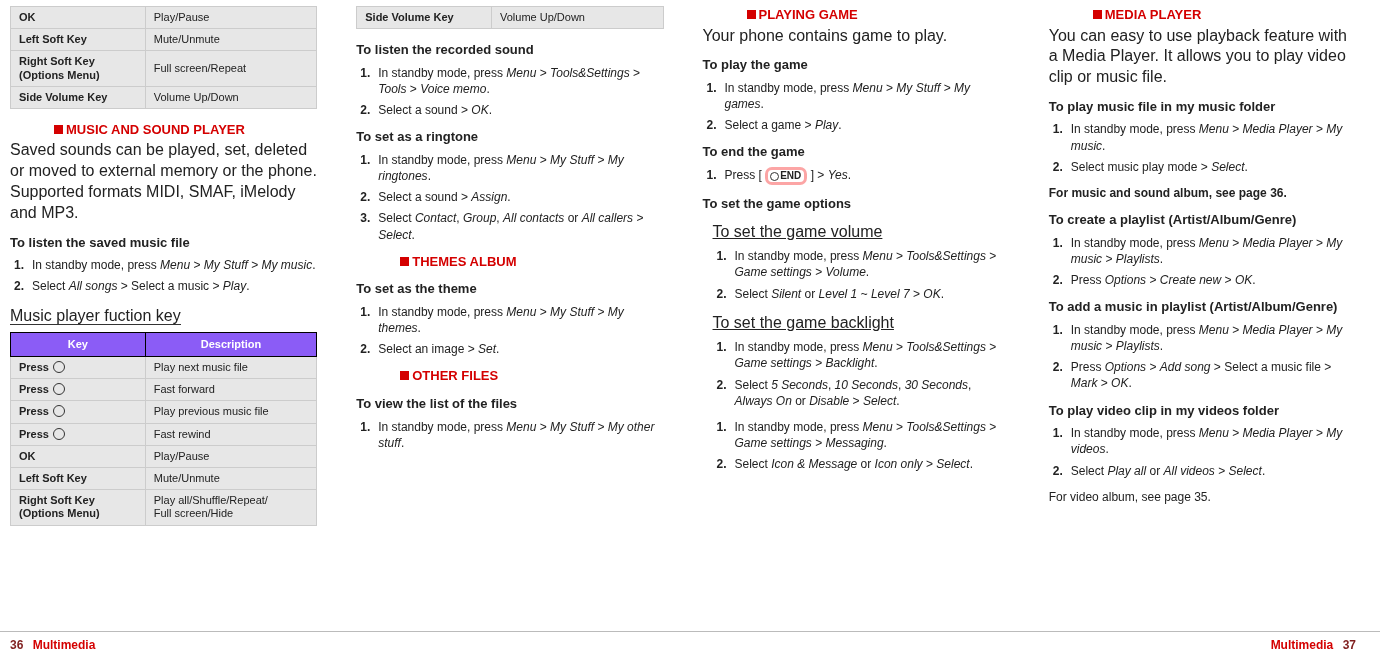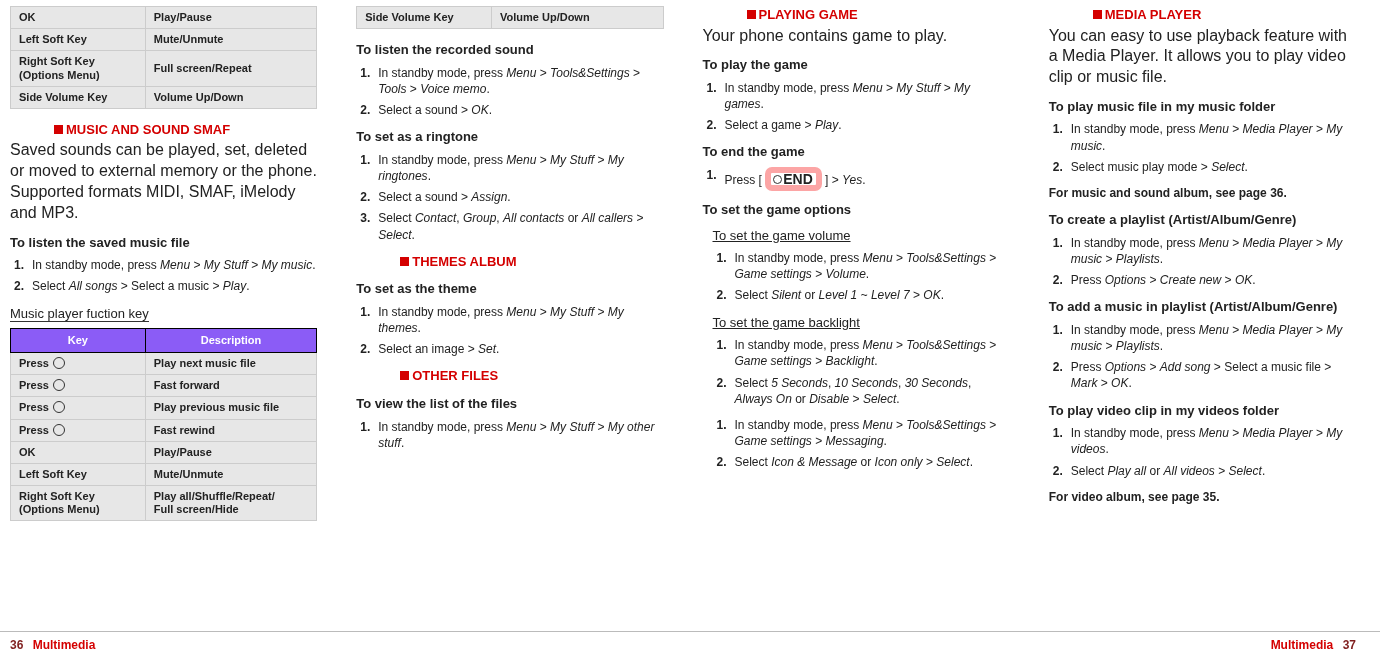--- a/index.html
+++ b/index.html
@@ -41,21 +41,21 @@
     border: 1px solid #000000;
   }
   table.keytable td {
     background: #e7e7e7;
     padding: 4px 8px;
     border: 1px solid #ccc;
     vertical-align: middle;
     line-height: 1.2;
   }
   table.keytable td.keycol { font-weight: bold; width: 44%; }
-  table.keytable td.desccol { font-weight: bold; }
+  table.keytable td.desccol { font-weight: normal; }
   .red-head {
     color: #d40000;
     font-weight: bold;
     font-size: 13px;
     margin-top: 10px;
     margin-bottom: 2px;
     margin-left: 44px;
   }
   .red-head .sq {
     display: inline-block;
@@ -71,21 +71,21 @@
     margin-bottom: 8px;
   }
   .bold-head {
     font-weight: bold;
     font-size: 13px;
     margin-top: 10px;
     margin-bottom: 6px;
   }
   .under-head {
     font-weight: normal;
-    font-size: 13px;
+    font-size: 16px;
     margin-top: 8px;
     margin-bottom: 6px;
     text-decoration: underline;
   }
   ol {
     padding-left: 0;
     margin: 4px 0 10px 0;
     list-style: none;
   }
   ol li {
@@ -120,23 +120,23 @@
     display: inline-block;
     width: 12px; height: 12px;
     border: 1.5px solid #333;
     border-radius: 50%;
     position: relative;
     vertical-align: -2px;
     margin-left: 1px;
   }
   .end-btn {
     display: inline-block;
-    border: 6px solid #fca5a5;
+    border: 3px solid #fca5a5;
     border-radius: 7px;
-    font-size: 14px;
+    font-size: 10px;
     font-weight: bold;
     padding: 0 3px 0 12px;
     vertical-align: 0;
     position: relative;
     line-height: 12px;
   }
   .end-btn::before {
     content: "";
     position: absolute;
     left: 2px; top: 2px;
@@ -166,21 +166,21 @@
             <td class="keycol">Right Soft Key<br>(Options Menu)</td>
             <td class="desccol">Full screen/Repeat</td>
           </tr>
           <tr>
             <td class="keycol">Side Volume Key</td>
             <td class="desccol">Volume Up/Down</td>
           </tr>
         </tbody>
     </table>
 
-    <div class="red-head"><span class="sq"></span><span>MUSIC AND SOUND SMAF</span></div>
+    <div class="red-head"><span class="sq"></span><span>MUSIC AND SOUND PLAYER</span></div>
     <div class="subtext">Saved sounds can be played, set, deleted or moved to external memory or the phone. Supported formats MIDI, SMAF, iMelody and MP3.</div>
 
     <div class="bold-head">To listen the saved music file</div>
     <ol id="c1-list1">
         <li><span class="num">1.</span>In standby mode, press <i>Menu</i> &gt; <i>My Stuff</i> &gt; <i>My music</i>.</li>
         <li><span class="num">2.</span>Select <i>All songs</i> &gt; Select a music &gt; <i>Play</i>.</li>
       </ol>
 
     <div class="under-head" style="text-decoration:none;"><span style="border-bottom:1px solid #333;">Music player fuction key</span></div>
 
@@ -319,21 +319,21 @@
     <ol id="c4-list3">
         <li><span class="num">1.</span>In standby mode, press <i>Menu</i> &gt; <i>Media Player</i> &gt; <i>My music</i> &gt; <i>Playlists</i>.</li>
         <li><span class="num">2.</span>Press <i>Options</i> &gt; <i>Add song</i> &gt; Select a music file &gt; <i>Mark</i> &gt; <i>OK</i>.</li>
       </ol>
 
     <div class="bold-head">To play video clip in my videos folder</div>
     <ol id="c4-list4">
         <li><span class="num">1.</span>In standby mode, press <i>Menu</i> &gt; <i>Media Player</i> &gt; <i>My videos</i>.</li>
         <li><span class="num">2.</span>Select <i>Play all</i> or <i>All videos</i> &gt; <i>Select</i>.</li>
       </ol>
-    <div style="font-weight:bold;font-size:12px;margin:2px 0;">For video album, see page 35.</div>
+    <div style="font-weight:normal;font-size:12px;margin:2px 0;">For video album, see page 35.</div>
   </div>
 
 </div>
 
 <div class="footer">
   <div class="footer-left">
     <span class="pnum">36</span>
     <span class="pname">Multimedia</span>
   </div>
   <div class="footer-right">

